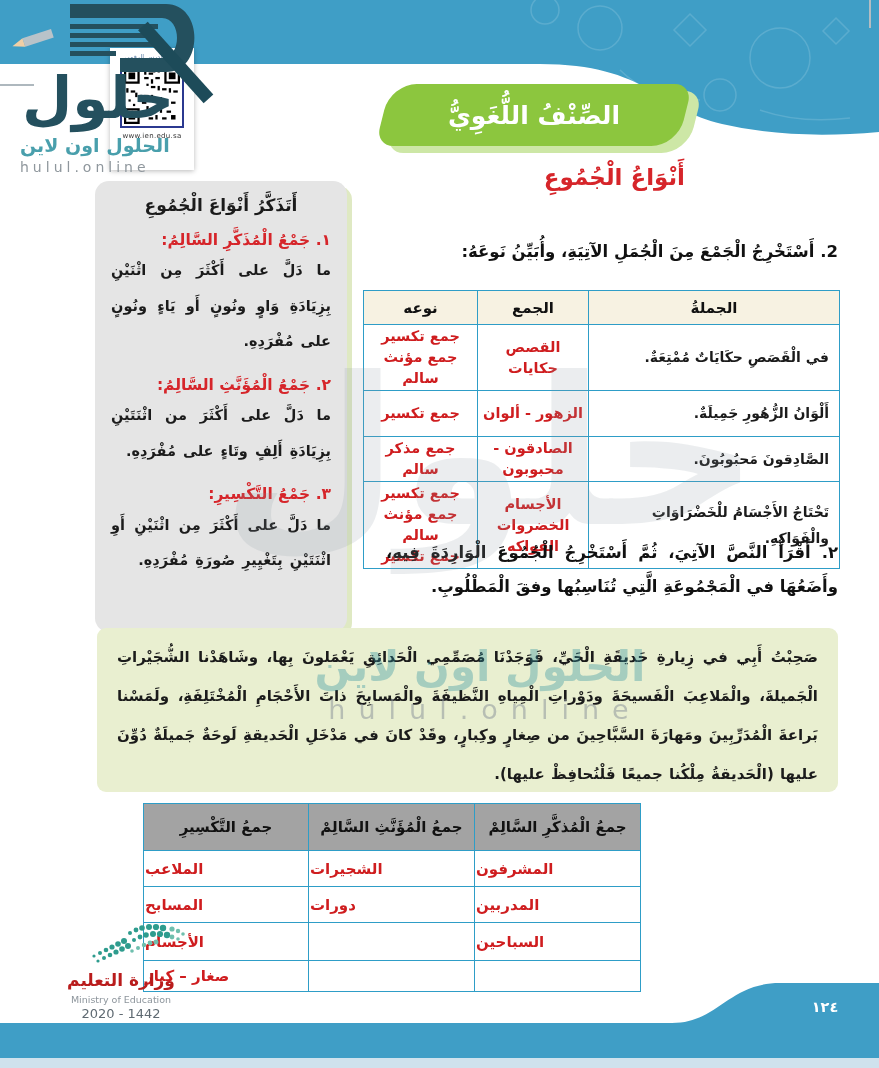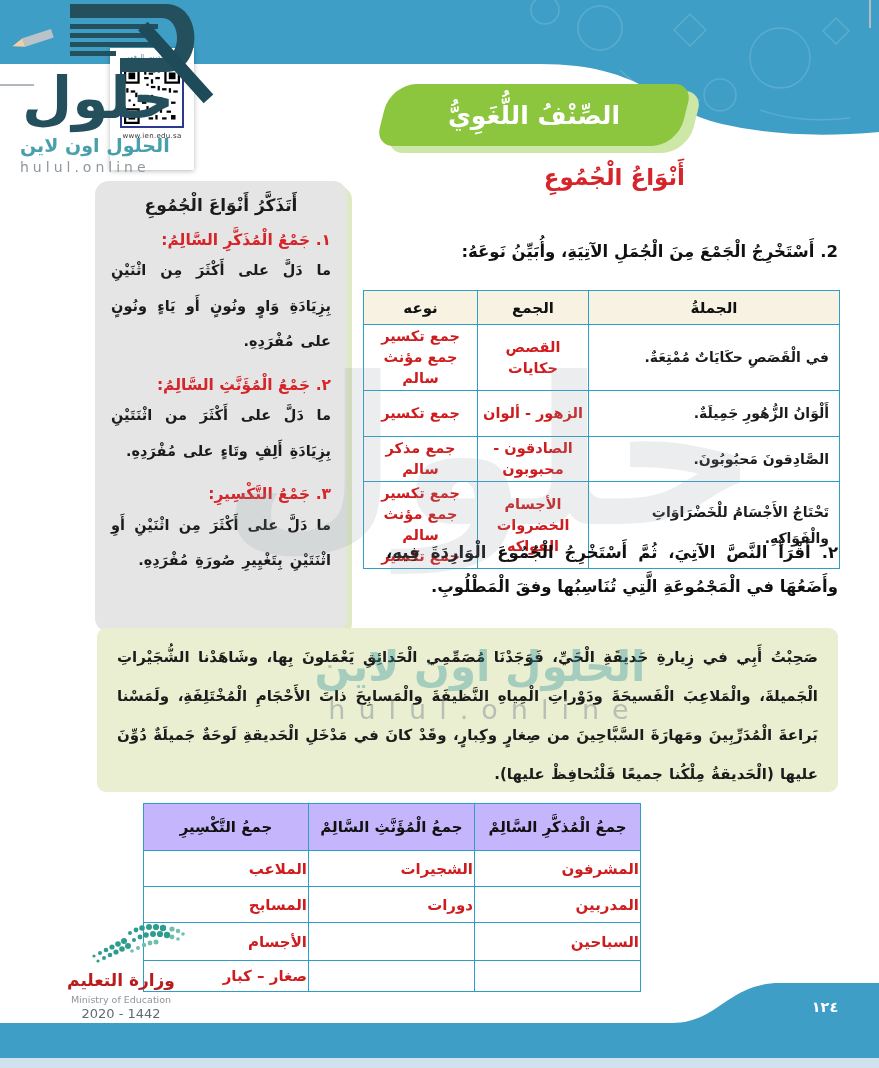--- a/index.html
+++ b/index.html
@@ -60,22 +60,22 @@
     position:absolute;left:97px;top:628px;width:741px;height:164px;background:#e9efd0;border-radius:9px;
     z-index:4;direction:rtl;box-sizing:border-box;padding:10px 20px 0;overflow:hidden;
   }
   .passage-text{font-size:15px;font-weight:bold;color:#1b1b1b;line-height:2.6;text-align:justify;word-spacing:1px;}
   
   .bottom-table{
     position:absolute;left:143px;top:803px;z-index:5;border-collapse:collapse;table-layout:fixed;
     width:497px;direction:rtl;
   }
   .bottom-table th,.bottom-table td{border:1.6px solid #2e9dc7;}
-  .bottom-table th{height:44px;background:#c4b5fd;font-size:15px;font-weight:bold;color:#111;}
-  .bottom-table td{text-align:right;color:#cf1d1f;font-weight:bold;font-size:15px;background:#fff;}
+  .bottom-table th{height:44px;background:#a3a3a3;font-size:15px;font-weight:bold;color:#111;}
+  .bottom-table td{text-align:left;color:#cf1d1f;font-weight:bold;font-size:15px;background:#fff;}
   .b-r1 td{height:33px;} .b-r2 td{height:33px;} .b-r3 td{height:35px;} .b-r4 td{height:28px;}
   
   .moe-dots{position:absolute;left:86px;top:920px;z-index:6;}
   .moe-ar{position:absolute;left:46px;top:970px;width:150px;text-align:center;color:#b91c1c;
     font-weight:bold;font-size:17px;z-index:6;}
   .moe-en{position:absolute;left:46px;top:994px;width:150px;text-align:center;color:#8d959c;font-size:9.5px;z-index:6;}
   .moe-edition{position:absolute;left:46px;top:1006px;width:150px;text-align:center;color:#5f6a72;font-size:13px;z-index:6;}
   
   .bottom-band{position:absolute;left:0;top:975px;z-index:3;}
   .page-number{position:absolute;left:792px;top:999px;width:66px;text-align:center;color:#fff;

